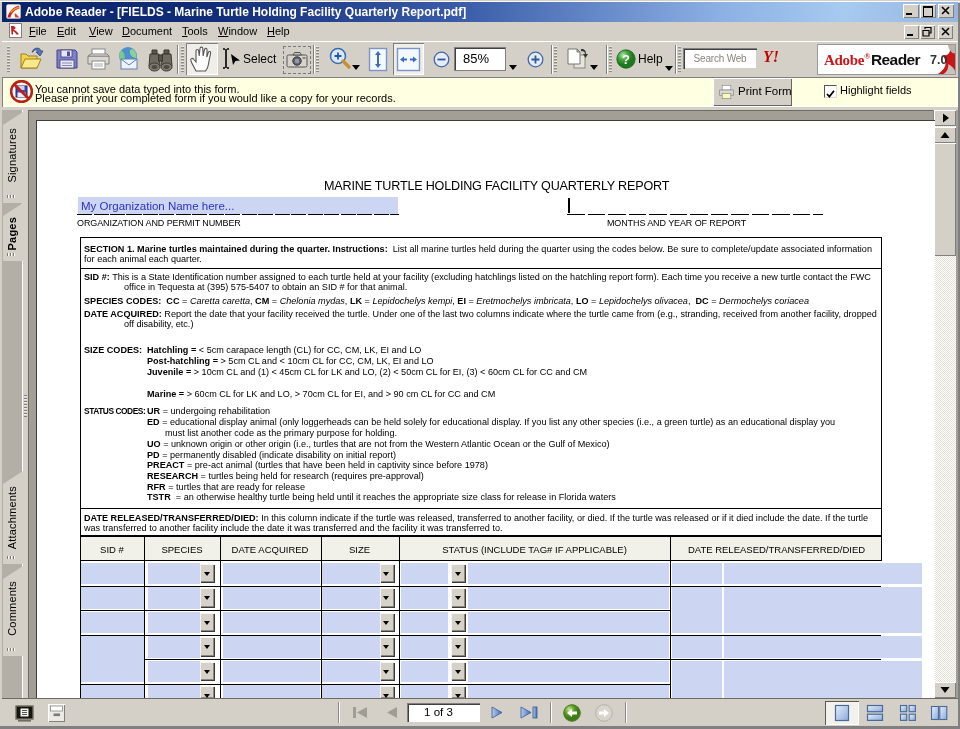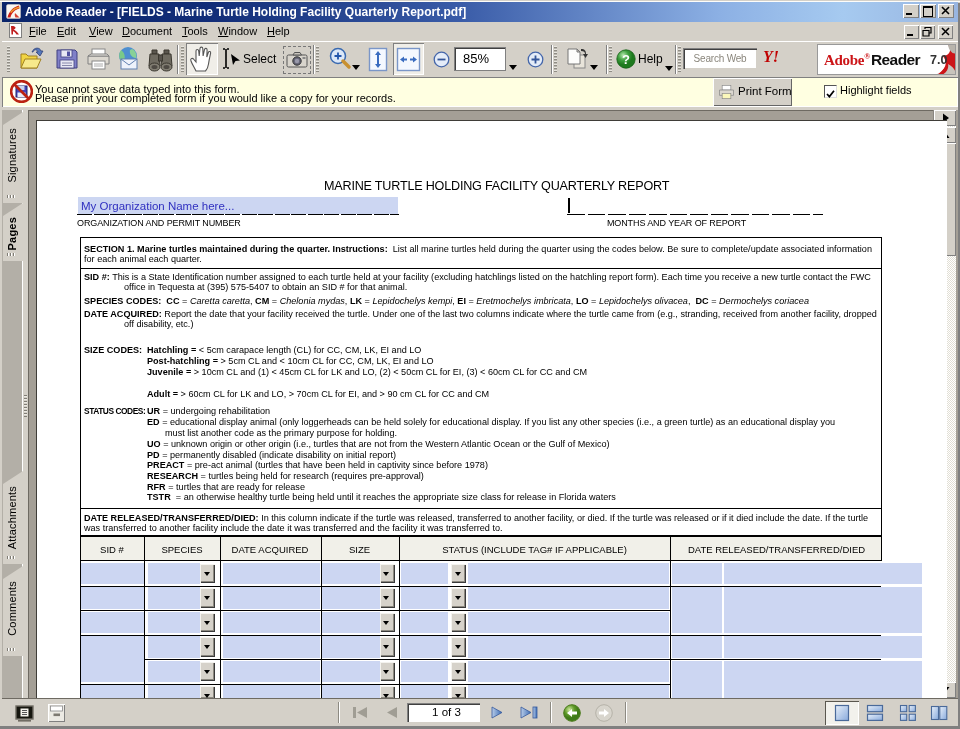--- a/index.html
+++ b/index.html
@@ -328,21 +328,21 @@
         </svg></div>
     <div class="abs raised" style="left:0;top:17px;width:22px;height:16px;background:#d4d0c8;"><svg width="22" height="16">
           <path d="M11 5 L15.5 11 L6.5 11 Z" fill="#000"></path>
         </svg></div>
     <div class="abs raised" style="left:0;top:33px;width:22px;height:113px;background:#d4d0c8;"></div>
     <div class="abs raised" style="left:0;top:572px;width:22px;height:16px;background:#d4d0c8;"><svg width="22" height="16">
           <path d="M11 11 L15.5 5 L6.5 5 Z" fill="#000"></path>
         </svg></div>
   </div>
 
-  <div id="page" class="abs" style="left:34px;top:10px;width:898px;height:578px;background:#fff;border-left:1px solid #3f3d38;border-top:1px solid #3f3d38;overflow:hidden;font-size:9.1px;color:#000;padding-left:12px;">
+  <div id="page" class="abs" style="left:34px;top:10px;width:898px;height:578px;background:#fff;border-left:1px solid #3f3d38;border-top:1px solid #3f3d38;overflow:hidden;font-size:9.1px;color:#000;">
     <div id="doctitle" class="abs" style="left:287px;top:58px;font-size:12.6px;letter-spacing:-0.2px;white-space:nowrap;">MARINE TURTLE HOLDING FACILITY QUARTERLY REPORT</div>
     <div class="abs bluefield" style="left:40.5px;top:76px;width:320px;height:17px;"></div>
     <div class="abs" style="left:44px;top:79px;font-size:11.5px;color:#3030c0;white-space:nowrap;">My Organization Name here...</div>
     <div class="abs" style="left:40px;top:92.5px;width:322px;height:1.5px;background-image:repeating-linear-gradient(to right,#000 0 15px,transparent 15px 16.5px);"></div>
     <div class="abs" style="left:531px;top:77px;width:1.5px;height:15px;background:#000;"></div>
     <div class="abs" style="left:530px;top:92.5px;width:256px;height:1.5px;background-image:repeating-linear-gradient(to right,#000 0 17.5px,transparent 17.5px 20.5px);"></div>
     <div class="abs" style="left:40px;top:96.5px;font-size:9px;letter-spacing:-0.1px;white-space:nowrap;">ORGANIZATION AND PERMIT NUMBER</div>
     <div class="abs" style="left:539.5px;top:96.5px;width:200px;text-align:center;font-size:9px;letter-spacing:-0.1px;white-space:nowrap;">MONTHS AND YEAR OF REPORT</div>
 
     <div class="abs" style="left:43px;top:115.5px;width:800px;height:297px;border:1.2px solid #000;"></div>
@@ -352,21 +352,21 @@
     <div class="abs" style="left:47px;top:133px;white-space:nowrap;text-align:center;">for each animal each quarter.</div>
     <div class="abs" style="left:47px;top:151px;white-space:nowrap;"><b>SID #:</b> This is a State Identification number assigned to each turtle held at your facility (excluding hatchlings listed on the hatchling report form). Each time you receive a new turtle contact the FWC</div>
     <div class="abs" style="left:87px;top:161px;white-space:nowrap;">office in Tequesta at (395) 575-5407 to obtain an SID # for that animal.</div>
     <div class="abs" style="left:47px;top:175px;white-space:nowrap;"><b>SPECIES CODES:&nbsp; CC</b> = <i>Caretta caretta</i>, <b>CM</b> = <i>Chelonia mydas</i>, <b>LK</b> = <i>Lepidochelys kempi</i>, <b>EI</b> = <i>Eretmochelys imbricata</i>, <b>LO</b> = <i>Lepidochelys olivacea</i>,&nbsp; <b>DC</b> = <i>Dermochelys coriacea</i></div>
     <div class="abs" style="left:47px;top:188px;white-space:nowrap;"><b>DATE ACQUIRED:</b> Report the date that your facility received the turtle. Under one of the last two columns indicate where the turtle came from (e.g., stranding, received from another facility, dropped</div>
     <div class="abs" style="left:87px;top:198px;white-space:nowrap;">off disability, etc.)</div>
     <div class="abs" style="left:47px;top:224px;white-space:nowrap;"><b>SIZE CODES:</b></div>
     <div class="abs" style="left:110px;top:224px;white-space:nowrap;"><b>Hatchling = </b>&lt; 5cm carapace length (CL) for CC, CM, LK, EI and LO</div>
     <div class="abs" style="left:110px;top:235px;white-space:nowrap;"><b>Post-hatchling = </b>&gt; 5cm CL and &lt; 10cm CL for CC, CM, LK, EI and LO</div>
     <div class="abs" style="left:110px;top:246px;white-space:nowrap;"><b>Juvenile = </b>&gt; 10cm CL and (1) &lt; 45cm CL for LK and LO, (2) &lt; 50cm CL for EI, (3) &lt; 60cm CL for CC and CM</div>
-    <div class="abs" style="left:110px;top:268px;white-space:nowrap;"><b>Adult = </b>&gt; 60cm CL for LK and LO, &gt; 70cm CL for EI, and &gt; 90 cm CL for CC and CM</div>
+    <div class="abs" style="left:110px;top:268px;white-space:nowrap;"><b>Marine = </b>&gt; 60cm CL for LK and LO, &gt; 70cm CL for EI, and &gt; 90 cm CL for CC and CM</div>
     <div class="abs" style="left:47px;top:285px;white-space:nowrap;font-size:8.4px;letter-spacing:-0.45px;"><b>STATUS CODES:</b></div>
     <div class="abs" style="left:110px;top:285px;white-space:nowrap;"><b>UR</b> = undergoing rehabilitation</div>
     <div class="abs" style="left:110px;top:296px;white-space:nowrap;"><b>ED</b> = educational display animal (only loggerheads can be held solely for educational display.  If you list any other species (i.e., a green turtle) as an educational display you</div>
     <div class="abs" style="left:128px;top:307px;white-space:nowrap;">must list another code as the primary purpose for holding.</div>
     <div class="abs" style="left:110px;top:317.5px;white-space:nowrap;"><b>UO</b> = unknown origin or other origin (i.e., turtles that are not from the Western Atlantic Ocean or the Gulf of Mexico)</div>
     <div class="abs" style="left:110px;top:328.5px;white-space:nowrap;"><b>PD</b> = permanently disabled (indicate disability on initial report)</div>
     <div class="abs" style="left:110px;top:339px;white-space:nowrap;"><b>PREACT</b> = pre-act animal (turtles that have been held in captivity since before 1978)</div>
     <div class="abs" style="left:110px;top:349.5px;white-space:nowrap;"><b>RESEARCH</b> = turtles being held for research (requires pre-approval)</div>
     <div class="abs" style="left:110px;top:360.5px;white-space:nowrap;"><b>RFR</b> = turtles that are ready for release</div>
     <div class="abs" style="left:110px;top:371px;white-space:nowrap;"><b>TSTR</b>&nbsp; = an otherwise healthy turtle being held until it reaches the appropriate size class for release in Florida waters</div>
@@ -486,21 +486,21 @@
   </div>
   <div class="abs" style="left:336px;top:3px;width:2px;height:21px;background:linear-gradient(to right,#8d8a82 0 1px,#fff 1px 2px);"></div>
 
   <svg class="abs" style="left:348px;top:7px;" width="20" height="13" viewBox="0 0 20 13">
       <path d="M3 1 L6 1 L6 12 L3 12 Z M17 1 L17 12 L7 6.5 Z" fill="#a09d94"></path>
     </svg>
   <svg class="abs" style="left:383px;top:7px;" width="14" height="13" viewBox="0 0 14 13">
       <path d="M12 1 L12 12 L2 6.5 Z" fill="#a09d94"></path>
     </svg>
   <div class="abs" style="left:405px;top:4px;width:73px;height:19px;background:#fff;box-shadow:inset 1px 1px 0 #808080, inset 2px 2px 0 #404040;">
-    <div class="abs" style="left:8px;top:3px;width:63px;text-align:center;font-size:11.5px;color:#000;">1 of 3</div>
+    <div class="abs" style="left:0;top:3px;width:63px;text-align:center;font-size:11.5px;color:#000;">1 of 3</div>
   </div>
   <svg class="abs" style="left:488px;top:7px;" width="14" height="13" viewBox="0 0 14 13">
       <defs>
         <linearGradient id="bgr" x1="0" y1="0" x2="1" y2="0">
           <stop offset="0" stop-color="#b8cce8"></stop>
           <stop offset="1" stop-color="#3c6cb4"></stop>
         </linearGradient>
       </defs>
       <path d="M2 1 L2 12 L12 6.5 Z" fill="url(#bgr)" stroke="#35589c" stroke-width="0.8"></path>
     </svg>

